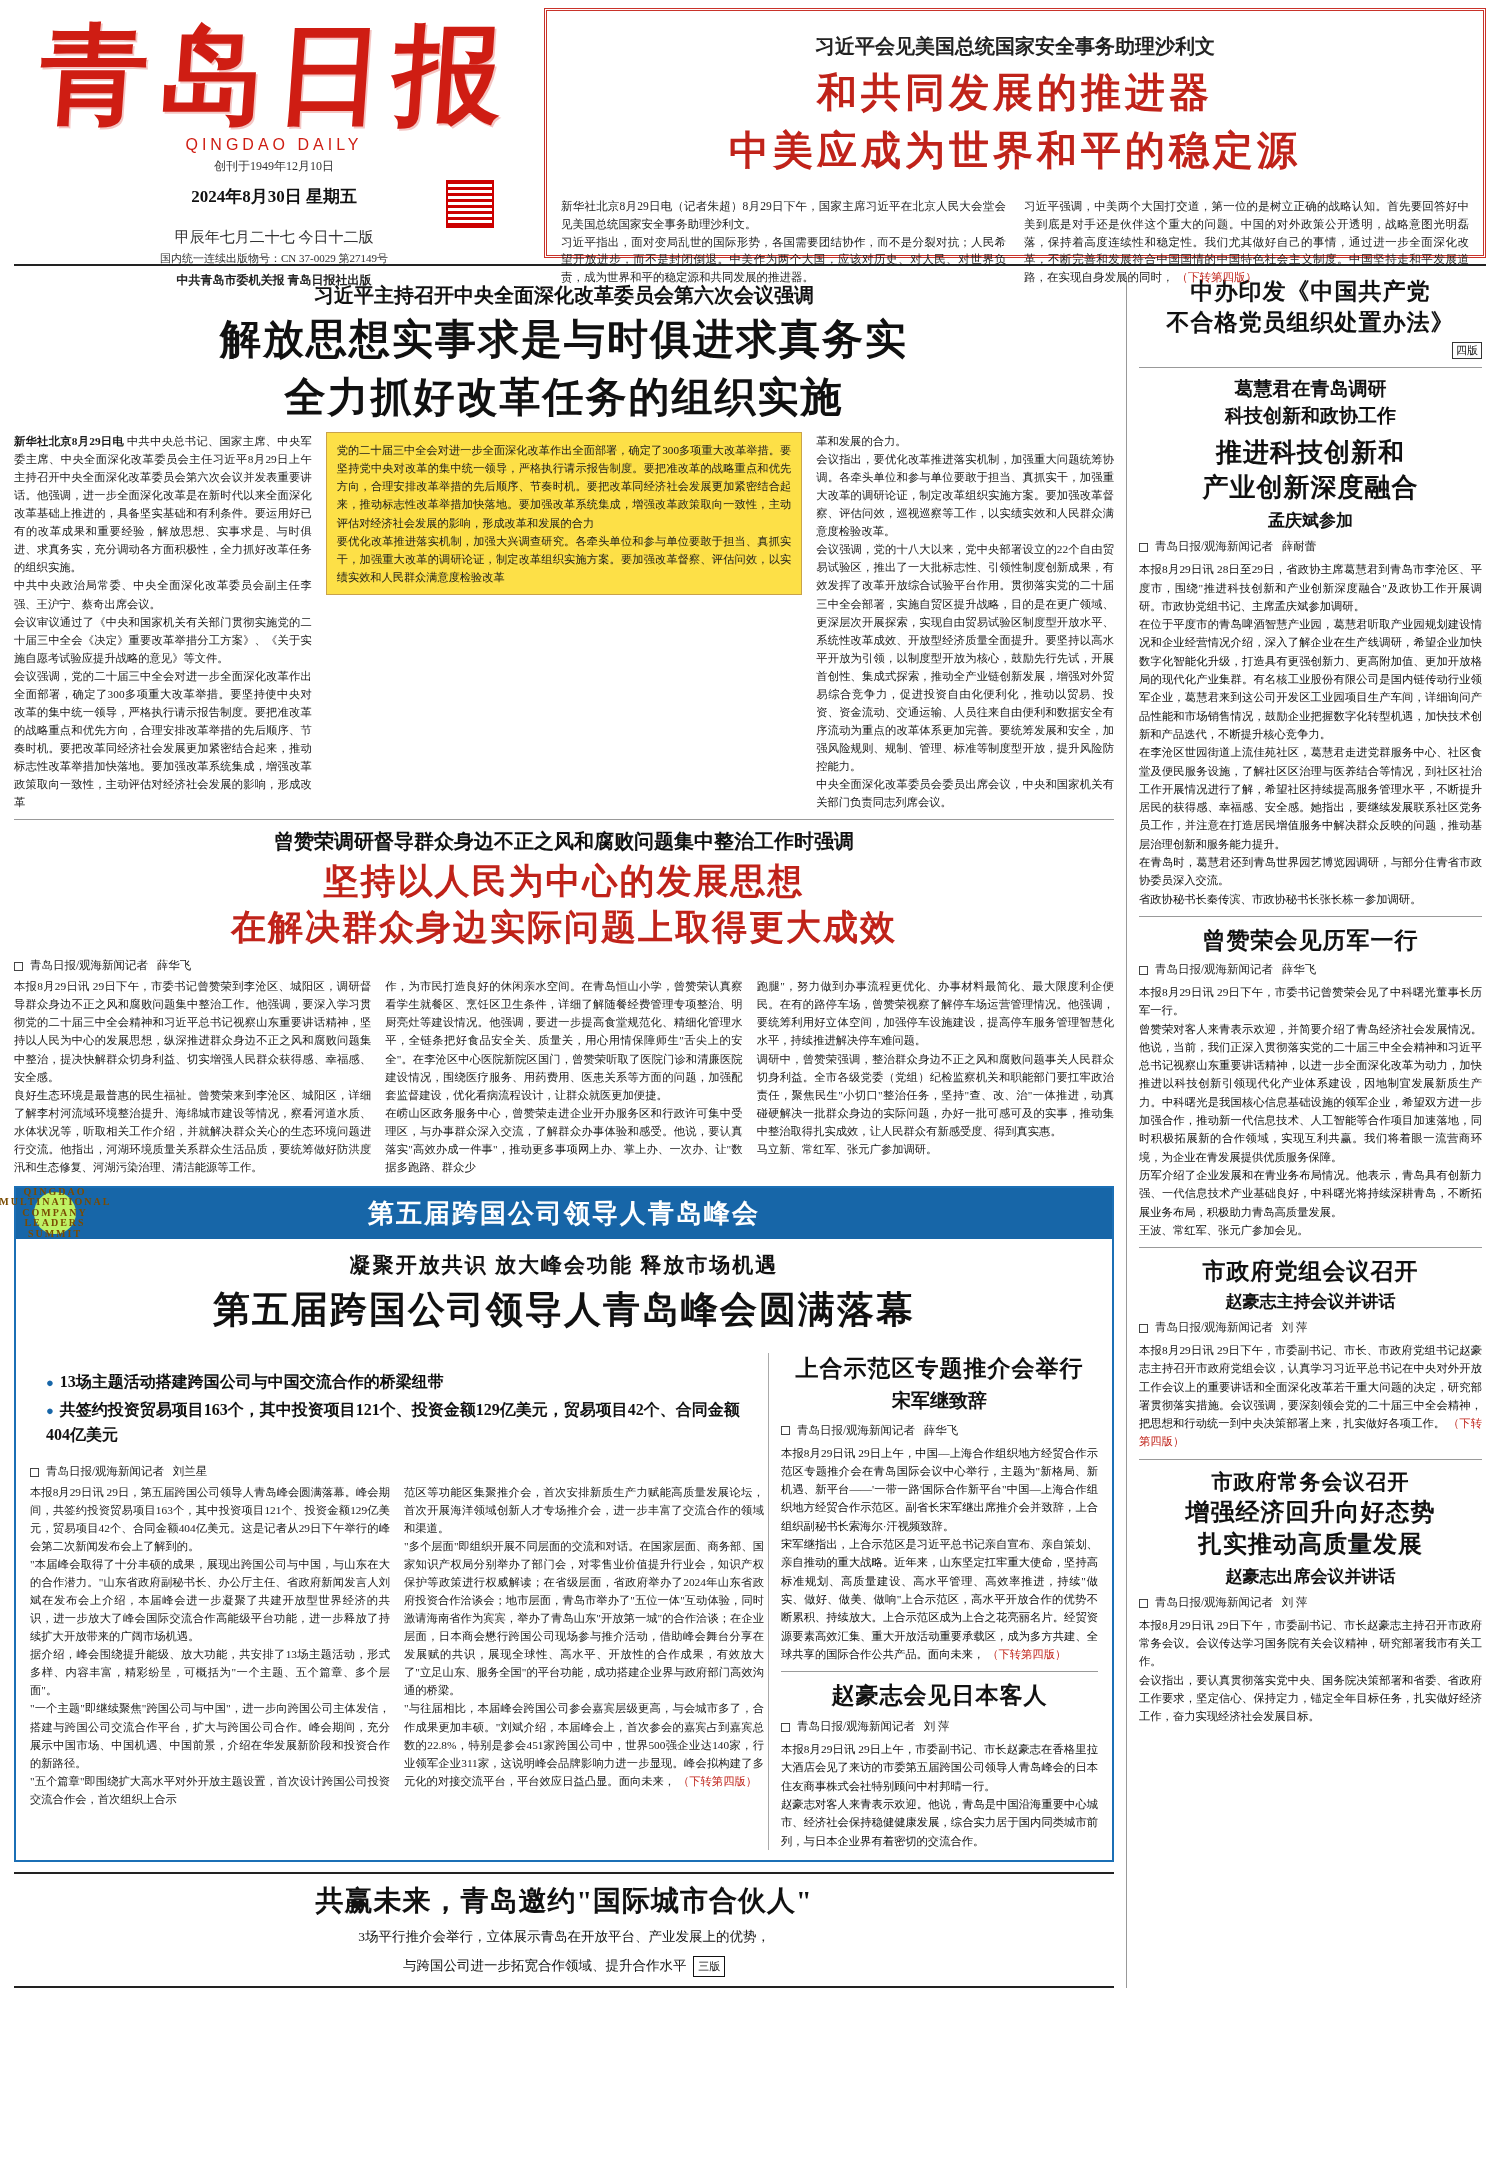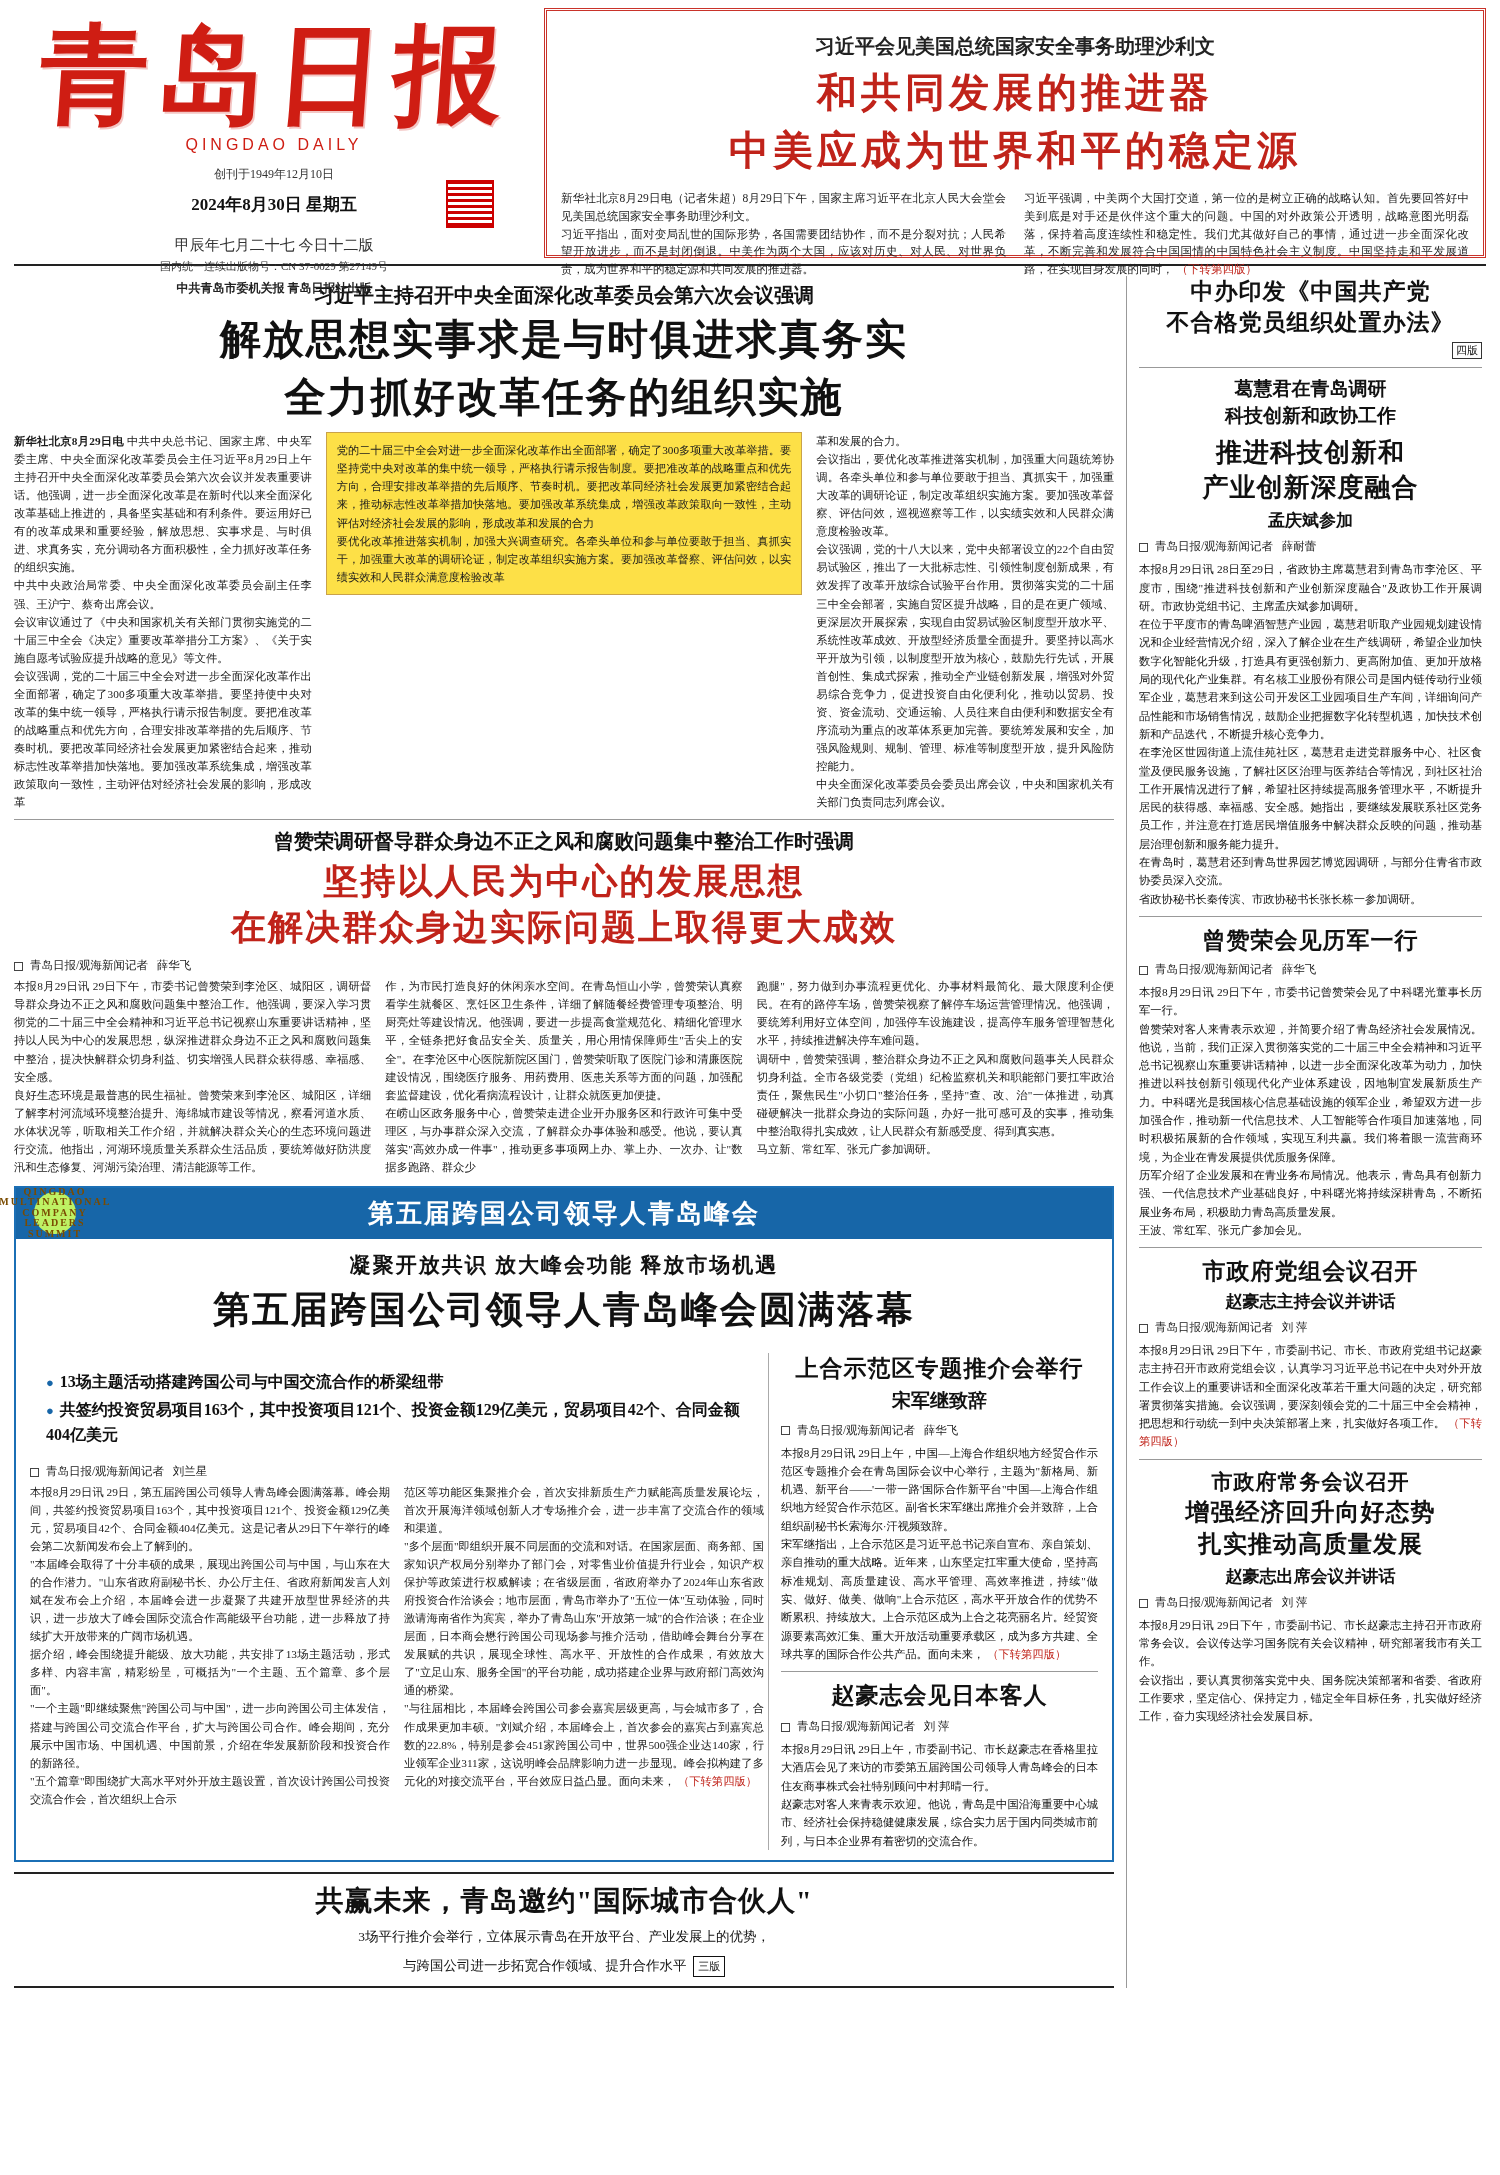--- a/index.html
+++ b/index.html
@@ -20,35 +20,35 @@
   .mast-left { width: 520px; position:relative; }
   .logo-cn {
     font-family: "Liberation Serif", serif;
     font-size: 108px; font-weight: 700; color:#cf1d13;
     letter-spacing: 10px; line-height: 1.0;
     margin: 14px 0 0 26px;
     text-shadow: 2px 2px 0 rgba(207,29,19,0.25);
     transform: skewX(-4deg);
   }
   .logo-en { text-align:center; color:#cf1d13; font-size: 16px; letter-spacing: 4px; margin-top: 6px; font-family:"Liberation Sans",sans-serif;}
-  .logo-found { text-align:center; color:#333; font-size: 12px; margin-top: 12px;}
+  .logo-found { text-align:center; color:#333; font-size: 12px; margin-top: 4px;}
   .mast-date { text-align:center; font-size: 17px; font-weight:700; margin-top:10px; }
   .mast-date2 { text-align:center; font-size: 15px; color:#333; margin-top:20px;}
   .mast-line { text-align:center; font-size: 11px; color:#333; margin-top:4px;}
   .mast-pub { text-align:center; font-size: 12px; color:#222; margin-top:6px; font-weight:700;}
   .qr { position:absolute; right: 40px; bottom: 30px; width:48px; height:48px; background:
       repeating-linear-gradient(0deg,#c00 0 3px,#fff 3px 6px),
       repeating-linear-gradient(90deg,rgba(0,0,0,.25) 0 3px,transparent 3px 6px);
       border:2px solid #c00; }
 
   .mast-right { flex:1; border:3px double #c9332a; padding: 20px 14px; position:relative; }
   .hl-kicker { text-align:center; font-size: 20px; color:#222; font-weight:700; margin-top:2px;}
   .hl-title { text-align:center; font-size: 40px; color:#c0231a; font-weight:700; line-height:1.25; letter-spacing:4px; margin-top:8px;}
   .hl-cols { display:flex; gap:18px; margin-top:14px; font-size: 11.5px; line-height:1.55; color:#222;}
-  .hl-cols > div { flex:1; text-align:justify; }
+  .hl-cols > div { flex:1; text-align:justify;margin-top:8px; }
 
   
   .main { display:flex; gap:12px; margin-top:10px; }
   .col-main { width: 1100px; }
   .col-right { width: 356px; border-left:1px solid #999; padding-left:12px; }
 
   .rule { border-top:2px solid #222; margin:6px 0; }
   .rule-thin { border-top:1px solid #999; margin:8px 0; }
 
   .kicker { text-align:center; font-size: 20px; font-weight:700; color:#111; margin: 6px 0 4px;}

